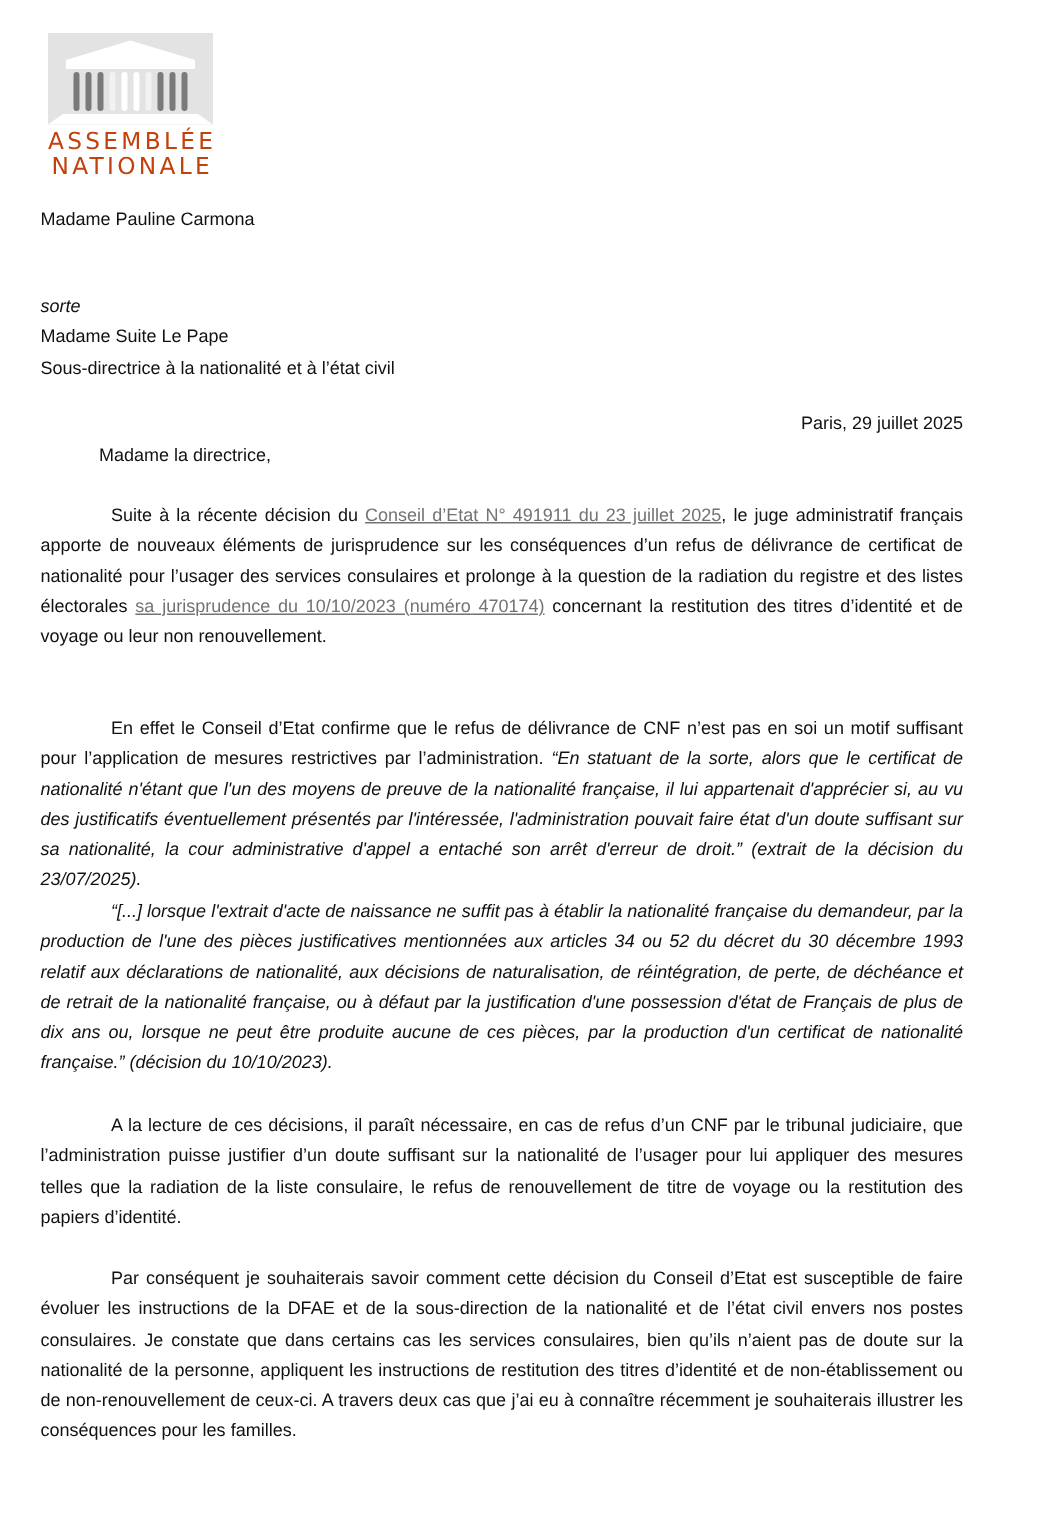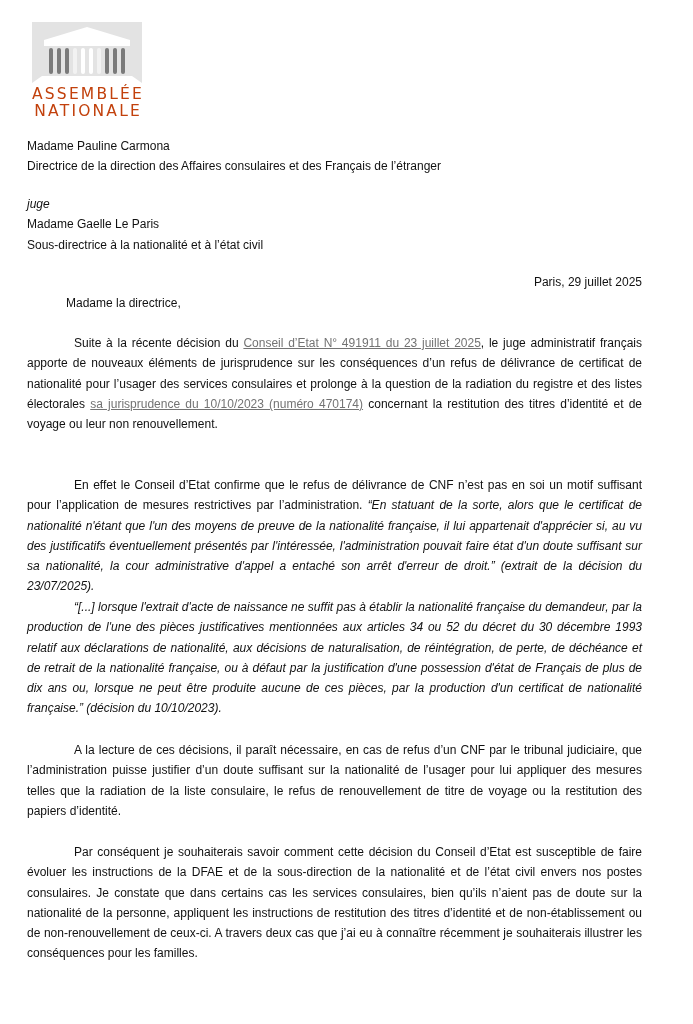--- a/index.html
+++ b/index.html
@@ -43,26 +43,25 @@
       </g>
       <polygon points="0,61 10,54 100,54 110,61" fill="#ffffff"></polygon>
     </svg>
   </div>
   <div class="logo-text l1">ASSEMBLÉE</div>
   <div class="logo-text l2">NATIONALE</div>
 </div>
 
 <div class="doc" style="top:136px;">
   <div class="line">Madame Pauline Carmona</div>
-  <div class="line">Directrice de la direction des Affaires consulaires et des Français de l’étranger</div>
 </div>
 
 <div class="doc" style="top:194px;">
-  <div class="line it">juge</div>
-  <div class="line">Madame Gaelle Le Paris</div>
+  <div class="line it">sorte</div>
+  <div class="line">Madame Suite Le Pape</div>
   <div class="line">Sous-directrice à la nationalité et à l’état civil</div>
 </div>
 
 <div class="doc right" style="top:272px;">Paris, 29 juillet 2025</div>
 
 <div class="doc" style="top:293px;margin-left:39px;">Madame la directrice,</div>
 
 <div class="doc para indent" style="top:333px;">
   <span>Suite à la récente décision du </span><a class="link" href="#">Conseil d’Etat N° 491911 du 23 juillet 2025</a><span>, le juge administratif français apporte de nouveaux éléments de jurisprudence sur les conséquences d’un refus de délivrance de certificat de nationalité pour l’usager des services consulaires et prolonge à la question de la radiation du registre et des listes électorales </span><a class="link" href="#">sa jurisprudence du 10/10/2023 (numéro 470174)</a><span> concernant la restitution des titres d’identité et de voyage ou leur non renouvellement.</span>
 </div>

